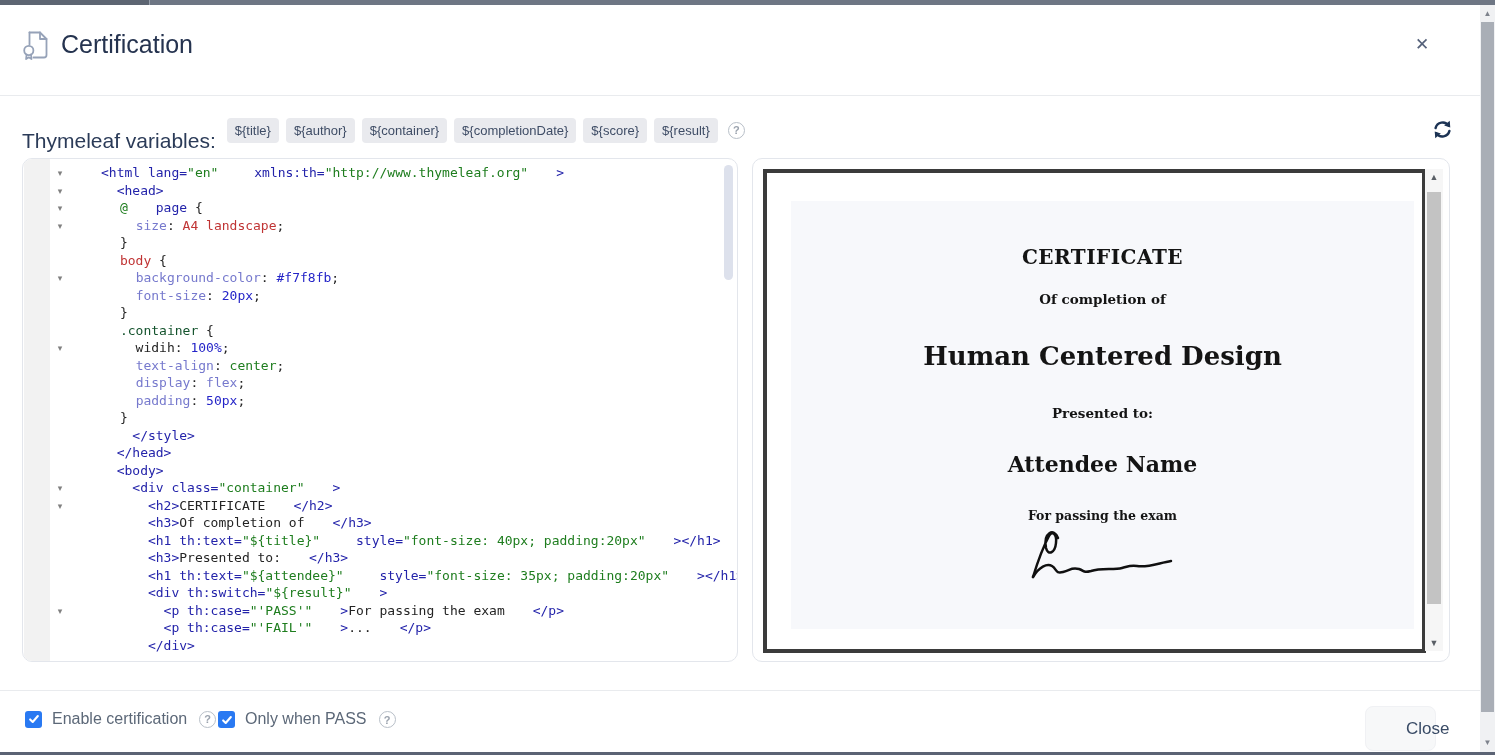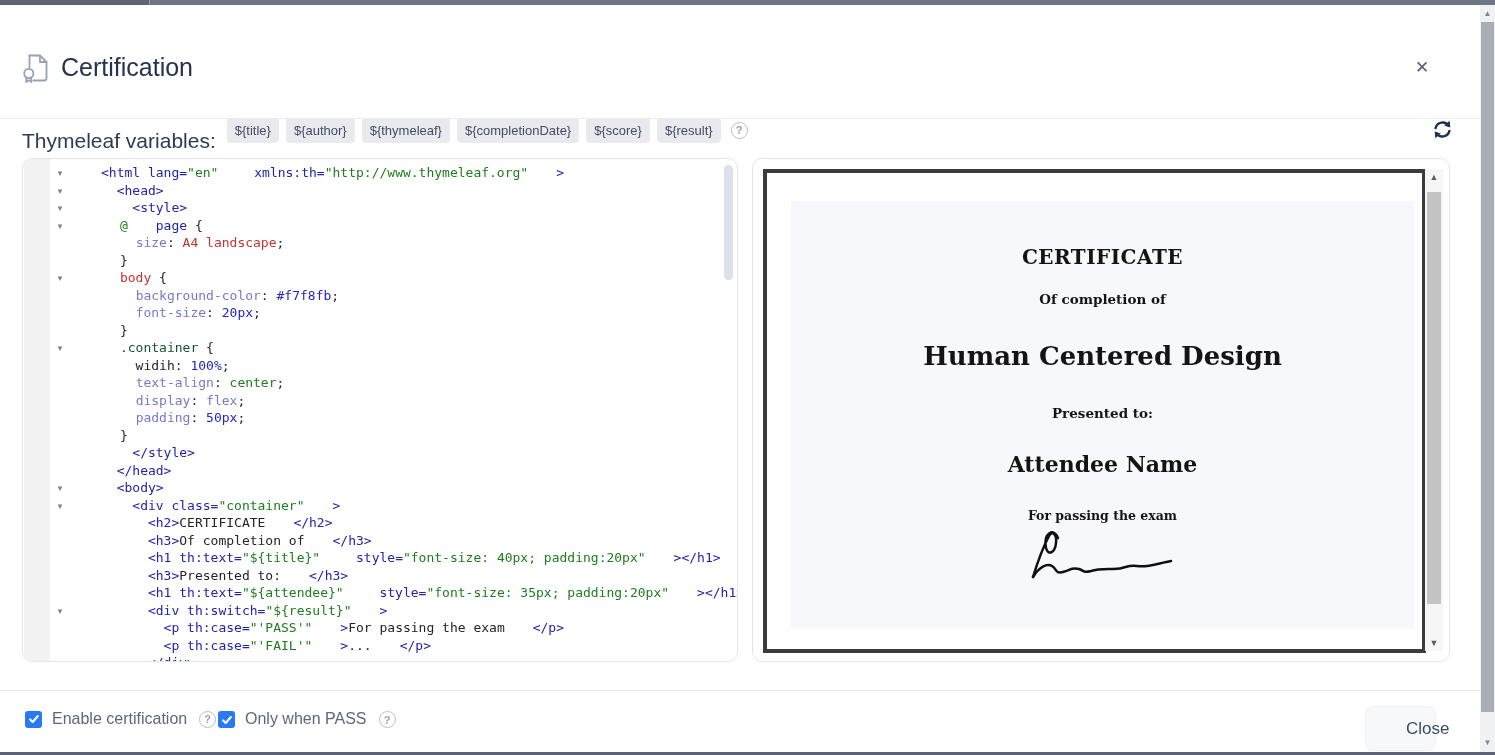--- a/index.html
+++ b/index.html
@@ -13,21 +13,21 @@
 
   
   .page-scrollbar { position:absolute; top:5px; right:0; width:15px; bottom:3px; background:#f0f1f3; z-index:30; }
   .page-scrollbar .sb-arrow { position:absolute; left:0; width:15px; height:14px; color:#7d828c;
     font-size:8px; line-height:14px; text-align:center; }
   .page-scrollbar .sb-up { top:2px; }
   .page-scrollbar .sb-down { bottom:2px; }
   .page-scrollbar .sb-thumb { position:absolute; left:1px; top:17px; width:13px; height:690px; background:#a9aeb6; }
 
   
-  .modal-header { position:absolute; top:23px; left:0; width:1481px; height:96px; background:#fff;
+  .modal-header { position:absolute; top:0; left:0; width:1481px; height:96px; background:#fff;
     border-bottom:1px solid #e9ebee; }
   .cert-icon { position:absolute; left:21px; top:28px; }
   .page-title { position:absolute; left:61px; top:30px; font-size:25px; color:#25334f; }
   .close-icon { position:absolute; right:48px; top:34px; font-size:17px; color:#55617a; cursor:pointer; width:22px; height:22px; text-align:center; line-height:22px; }
 
   
   .vars-row { position:absolute; top:112px; left:22px; height:36px; display:flex; align-items:center; }
   .vars-label { font-size:21px; color:#2b3b58; margin-right:11px;margin-top:22px; }
   .badge { display:inline-block; background:#e9eaee; color:#3f4d66; font-size:13px;
     padding:5px 8px; border-radius:4px; margin-right:7px; }
@@ -106,21 +106,21 @@
         <circle cx="7.8" cy="22.5" r="4.6"></circle>
         <path d="M5.6 26.4 L5.1 31 L7.8 29.3 L10.5 31 L10 26.4"></path>
       </g>
     </svg>
     <div class="page-title">Certification</div>
     <div class="close-icon">✕</div>
   </div>
 
   <div class="vars-row">
     <span class="vars-label">Thymeleaf variables:</span>
-    <span id="badges"><span class="badge">${title}</span><span class="badge">${author}</span><span class="badge">${thymeleaf}</span><span class="badge">${completionDate}</span><span class="badge">${score}</span><span class="badge">${result}</span></span>
+    <span id="badges"><span class="badge">${title}</span><span class="badge">${author}</span><span class="badge">${container}</span><span class="badge">${completionDate}</span><span class="badge">${score}</span><span class="badge">${result}</span></span>
     <span class="help-icon">?</span>
   </div>
   <svg class="refresh-icon" viewBox="0 0 20 20">
     <g stroke="#1c3354" stroke-width="2.3" fill="none" stroke-linecap="round">
       <path d="M3.4 8.7 A7 7 0 0 1 15.9 6.3"></path>
       <path d="M16.6 11.3 A7 7 0 0 1 4.1 13.7"></path>
     </g>
     <polygon points="16.9,1.6 17.4,8.0 11.6,6.2" fill="#1c3354"></polygon>
     <polygon points="3.1,18.4 2.6,12.0 8.4,13.8" fill="#1c3354"></polygon>
   </svg>
@@ -133,21 +133,20 @@
         <span class="fold-arrow" style="top: 59.5px;">▾</span>
         <span class="fold-arrow" style="top: 112px;">▾</span>
         <span class="fold-arrow" style="top: 182px;">▾</span>
         <span class="fold-arrow" style="top: 322px;">▾</span>
         <span class="fold-arrow" style="top: 339.5px;">▾</span>
         <span class="fold-arrow" style="top: 444.5px;">▾</span>
       </div>
     <div class="code" id="code">
         <div class="code-line"><span class="tk-t">&lt;html lang=</span><span class="tk-s">"en"</span><span class="tk-t"> xmlns:th=</span><span class="tk-s">"http://www.thymeleaf.org"</span><span class="tk-t">&gt;</span></div>
         <div class="code-line"><span class="tk-t">  &lt;head&gt;</span></div>
-        <div class="code-line"><span class="tk-t">    &lt;style&gt;</span></div>
         <div class="code-line"><span class="tk-k">      </span><span class="tk-s">@</span><span class="tk-t">page</span><span class="tk-k"> {</span></div>
         <div class="code-line"><span class="tk-k">        </span><span class="tk-p">size</span><span class="tk-k">: </span><span class="tk-r">A4 landscape</span><span class="tk-k">;</span></div>
         <div class="code-line"><span class="tk-k">      }</span></div>
         <div class="code-line"><span class="tk-k">      </span><span class="tk-r">body</span><span class="tk-k"> {</span></div>
         <div class="code-line"><span class="tk-k">        </span><span class="tk-p">background-color</span><span class="tk-k">: </span><span class="tk-v">#f7f8fb</span><span class="tk-k">;</span></div>
         <div class="code-line"><span class="tk-k">        </span><span class="tk-p">font-size</span><span class="tk-k">: </span><span class="tk-v">20px</span><span class="tk-k">;</span></div>
         <div class="code-line"><span class="tk-k">      }</span></div>
         <div class="code-line"><span class="tk-k">      </span><span class="tk-q">.container</span><span class="tk-k"> {</span></div>
         <div class="code-line"><span class="tk-k">        widih: </span><span class="tk-v">100%</span><span class="tk-k">;</span></div>
         <div class="code-line"><span class="tk-k">        </span><span class="tk-p">text-align</span><span class="tk-k">: </span><span class="tk-s">center</span><span class="tk-k">;</span></div>

